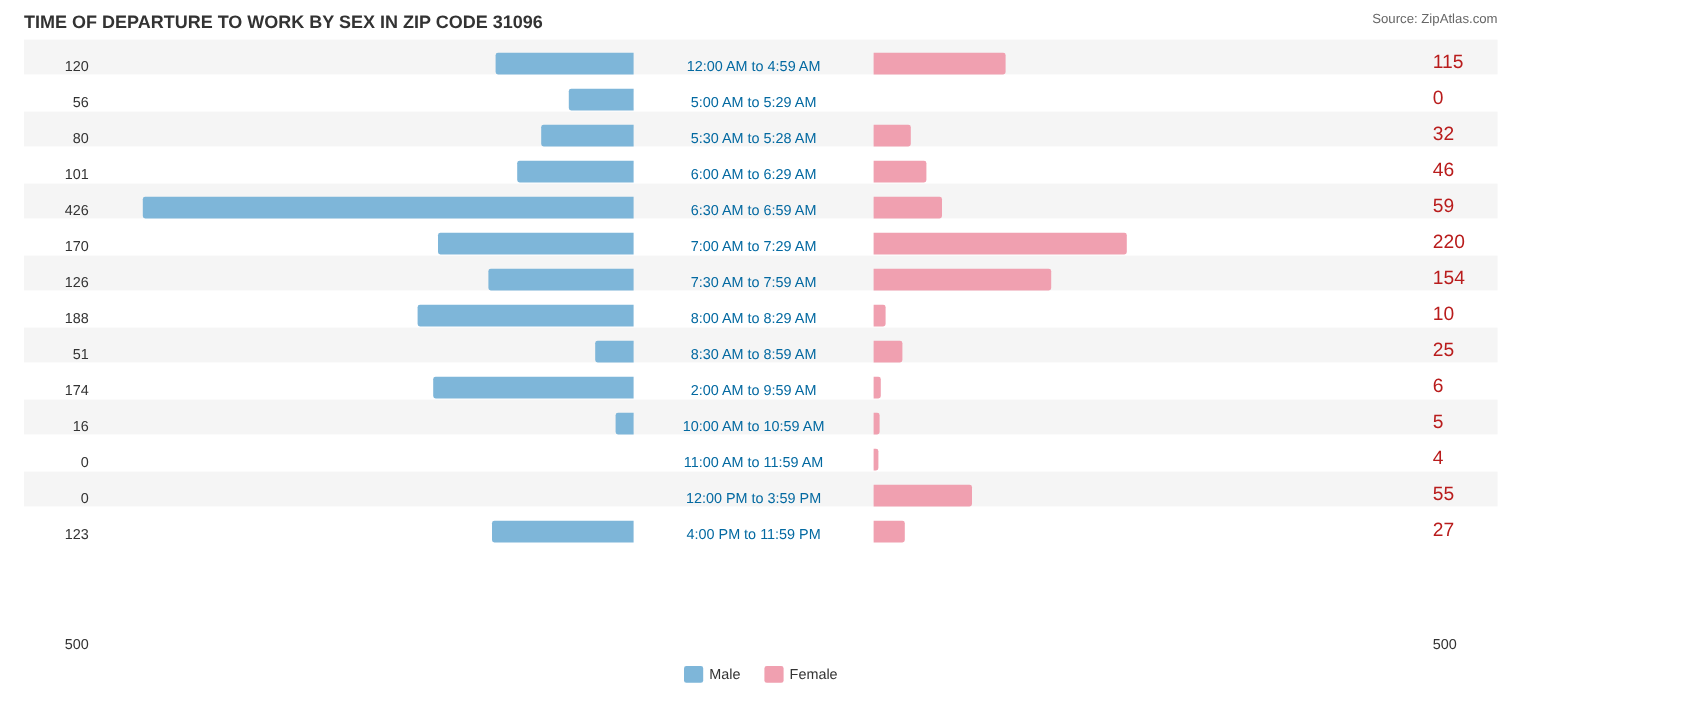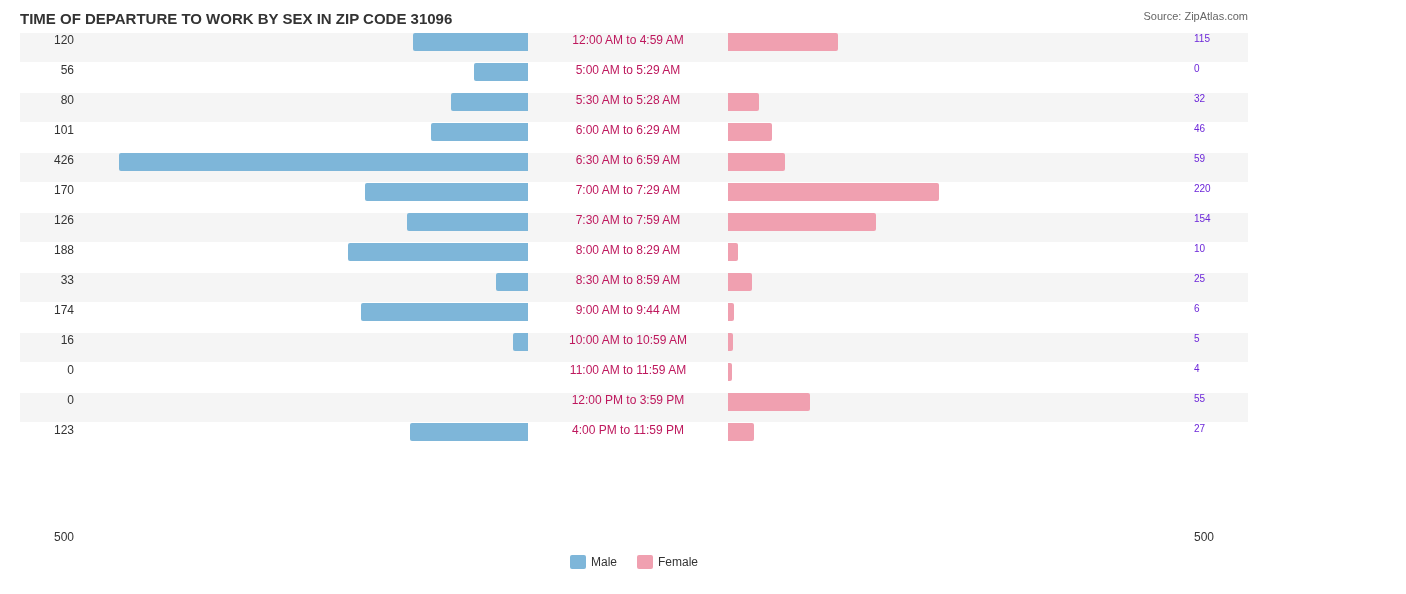--- a/index.html
+++ b/index.html
@@ -30,21 +30,21 @@
       color: #666;
       padding-left: 32px;
     }
     .chart-area {
       position: relative;
       width: 100%;
       height: 490px;
     }
     .row {
       display: flex;
-      align-items: flex-start;
+      align-items: flex-end;
       height: 29px;
       margin-bottom: 1px;
     }
     .row:nth-child(odd) {
       background: #f5f5f5;
     }
     .row:nth-child(even) {
       background: #fff;
     }
     .left-value {
@@ -56,30 +56,30 @@
       flex-shrink: 0;
     }
     .center-label-area {
       display: flex;
       align-items: center;
       justify-content: center;
       min-width: 200px;
     }
     .time-label {
       font-size: 12px;
-      color: #be185d;
+      color: #0369a1;
       white-space: nowrap;
       text-align: center;
       width: 200px;
     }
     .right-value {
       width: 60px;
       text-align: left;
-      font-size: 10px;
-      color: #6d28d9;
+      font-size: 16px;
+      color: #b91c1c;
       padding-left: 6px;
       flex-shrink: 0;
       margin-left: 12px;
     }
     .male-bar-container {
       display: flex;
       justify-content: flex-end;
       align-items: center;
       flex: 1;
     }
@@ -249,39 +249,39 @@
     </div>
     <div class="center-label-area">
       <div class="time-label">8:00 AM to 8:29 AM</div>
     </div>
     <div class="female-bar-container">
       <div class="bar-female" style="width:10px;"></div>
     </div>
     <div class="right-value">10</div>
   </div>
       <div class="row">
-    <div class="left-value">33</div>
+    <div class="left-value">51</div>
     <div class="male-bar-container">
       <div class="bar-male" style="width:32px;"></div>
     </div>
     <div class="center-label-area">
       <div class="time-label">8:30 AM to 8:59 AM</div>
     </div>
     <div class="female-bar-container">
       <div class="bar-female" style="width:24px;"></div>
     </div>
     <div class="right-value">25</div>
   </div>
       <div class="row">
     <div class="left-value">174</div>
     <div class="male-bar-container">
       <div class="bar-male" style="width:167px;"></div>
     </div>
     <div class="center-label-area">
-      <div class="time-label">9:00 AM to 9:44 AM</div>
+      <div class="time-label">2:00 AM to 9:59 AM</div>
     </div>
     <div class="female-bar-container">
       <div class="bar-female" style="width:6px;"></div>
     </div>
     <div class="right-value">6</div>
   </div>
       <div class="row">
     <div class="left-value">16</div>
     <div class="male-bar-container">
       <div class="bar-male" style="width:15px;"></div>

